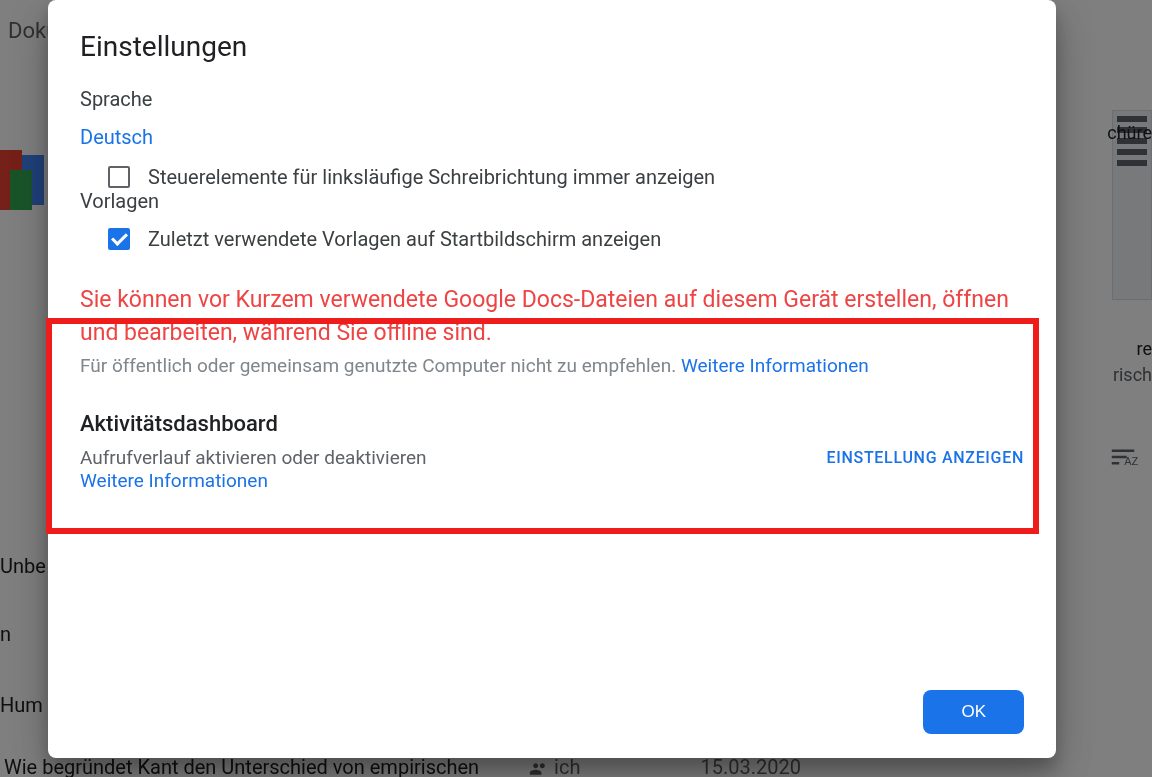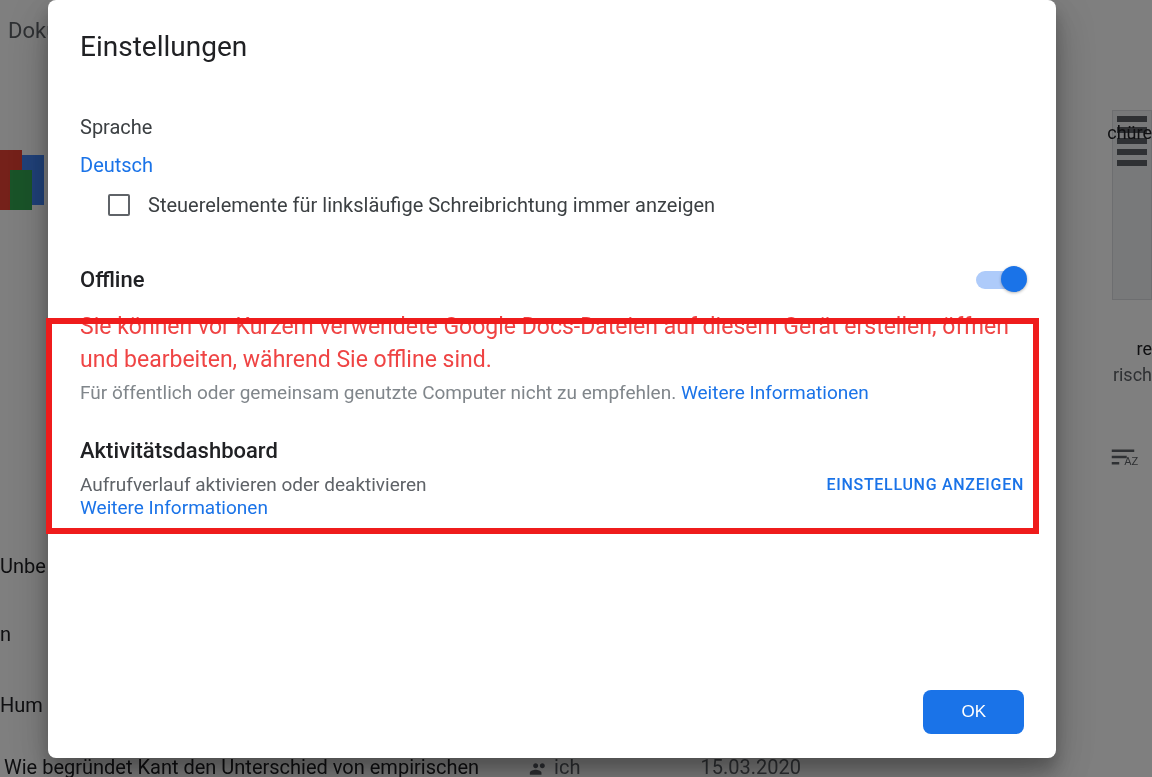--- a/index.html
+++ b/index.html
@@ -56,41 +56,40 @@
       box-shadow: 0 24px 38px rgba(0,0,0,0.14), 0 9px 46px rgba(0,0,0,0.12), 0 11px 15px rgba(0,0,0,0.2);
       padding: 24px 32px;
       display: flex;
       flex-direction: column;
     }
     .dialog-title {
       font-size: 28px;
       color: #202124;
       font-weight: 400;
       margin-top: 6px;
-      margin-bottom: 52px;
+      margin-bottom: 24px;
     }
     .section-title {
       font-size: 20px;
       color: #3c4043;
       font-weight: 400;
       margin-bottom: 14px;
     }
     .link {
       color: #1a73e8;
       font-size: 20px;
       text-decoration: none;
       cursor: pointer;
     }
     .link-inline {
       color: #1a73e8;
       text-decoration: none;
       cursor: pointer;
     }
     .section {
-      margin-bottom: 28px;
     }
     .checkbox-row {
       display: flex;
       align-items: center;
       gap: 18px;
       margin-top: 16px;
       padding-left: 28px;
     }
     .checkbox {
       width: 22px; height: 22px;
@@ -295,28 +294,29 @@
 
   <div class="section">
     <div class="section-title">Sprache</div>
     <a class="link">Deutsch</a>
     <div class="checkbox-row">
       <div class="checkbox"></div>
       <span class="checkbox-label">Steuerelemente für linksläufige Schreibrichtung immer anzeigen</span>
     </div>
   </div>
 
+  <div class="section" style="margin-bottom:10px">
+    <div class="section-title">Vorlagen</div>
+    <div class="checkbox-row" style="margin-top:6px">
+      <div class="checkbox checked"></div>
+      <span class="checkbox-label">Zuletzt verwendete Vorlagen auf Startbildschirm anzeigen</span>
+    </div>
+  </div>
 
   <div class="offline-section">
-    <div class="offline-header">
-      <div class="offline-title">Offline</div>
-      <div class="toggle">
-        <div class="knob"></div>
-      </div>
-    </div>
     <div class="body-text">Sie können vor Kurzem verwendete Google Docs-Dateien auf diesem Gerät erstellen, öffnen und bearbeiten, während Sie offline sind.</div>
     <div class="muted-text">
       <span>Für öffentlich oder gemeinsam genutzte Computer nicht zu empfehlen. </span><a class="link-inline">Weitere Informationen</a>
     </div>
   </div>
 
   <div class="activity-section">
     <div class="offline-title">Aktivitätsdashboard</div>
     <div class="activity-row">
       <div class="activity-sub">Aufrufverlauf aktivieren oder deaktivieren</div>

